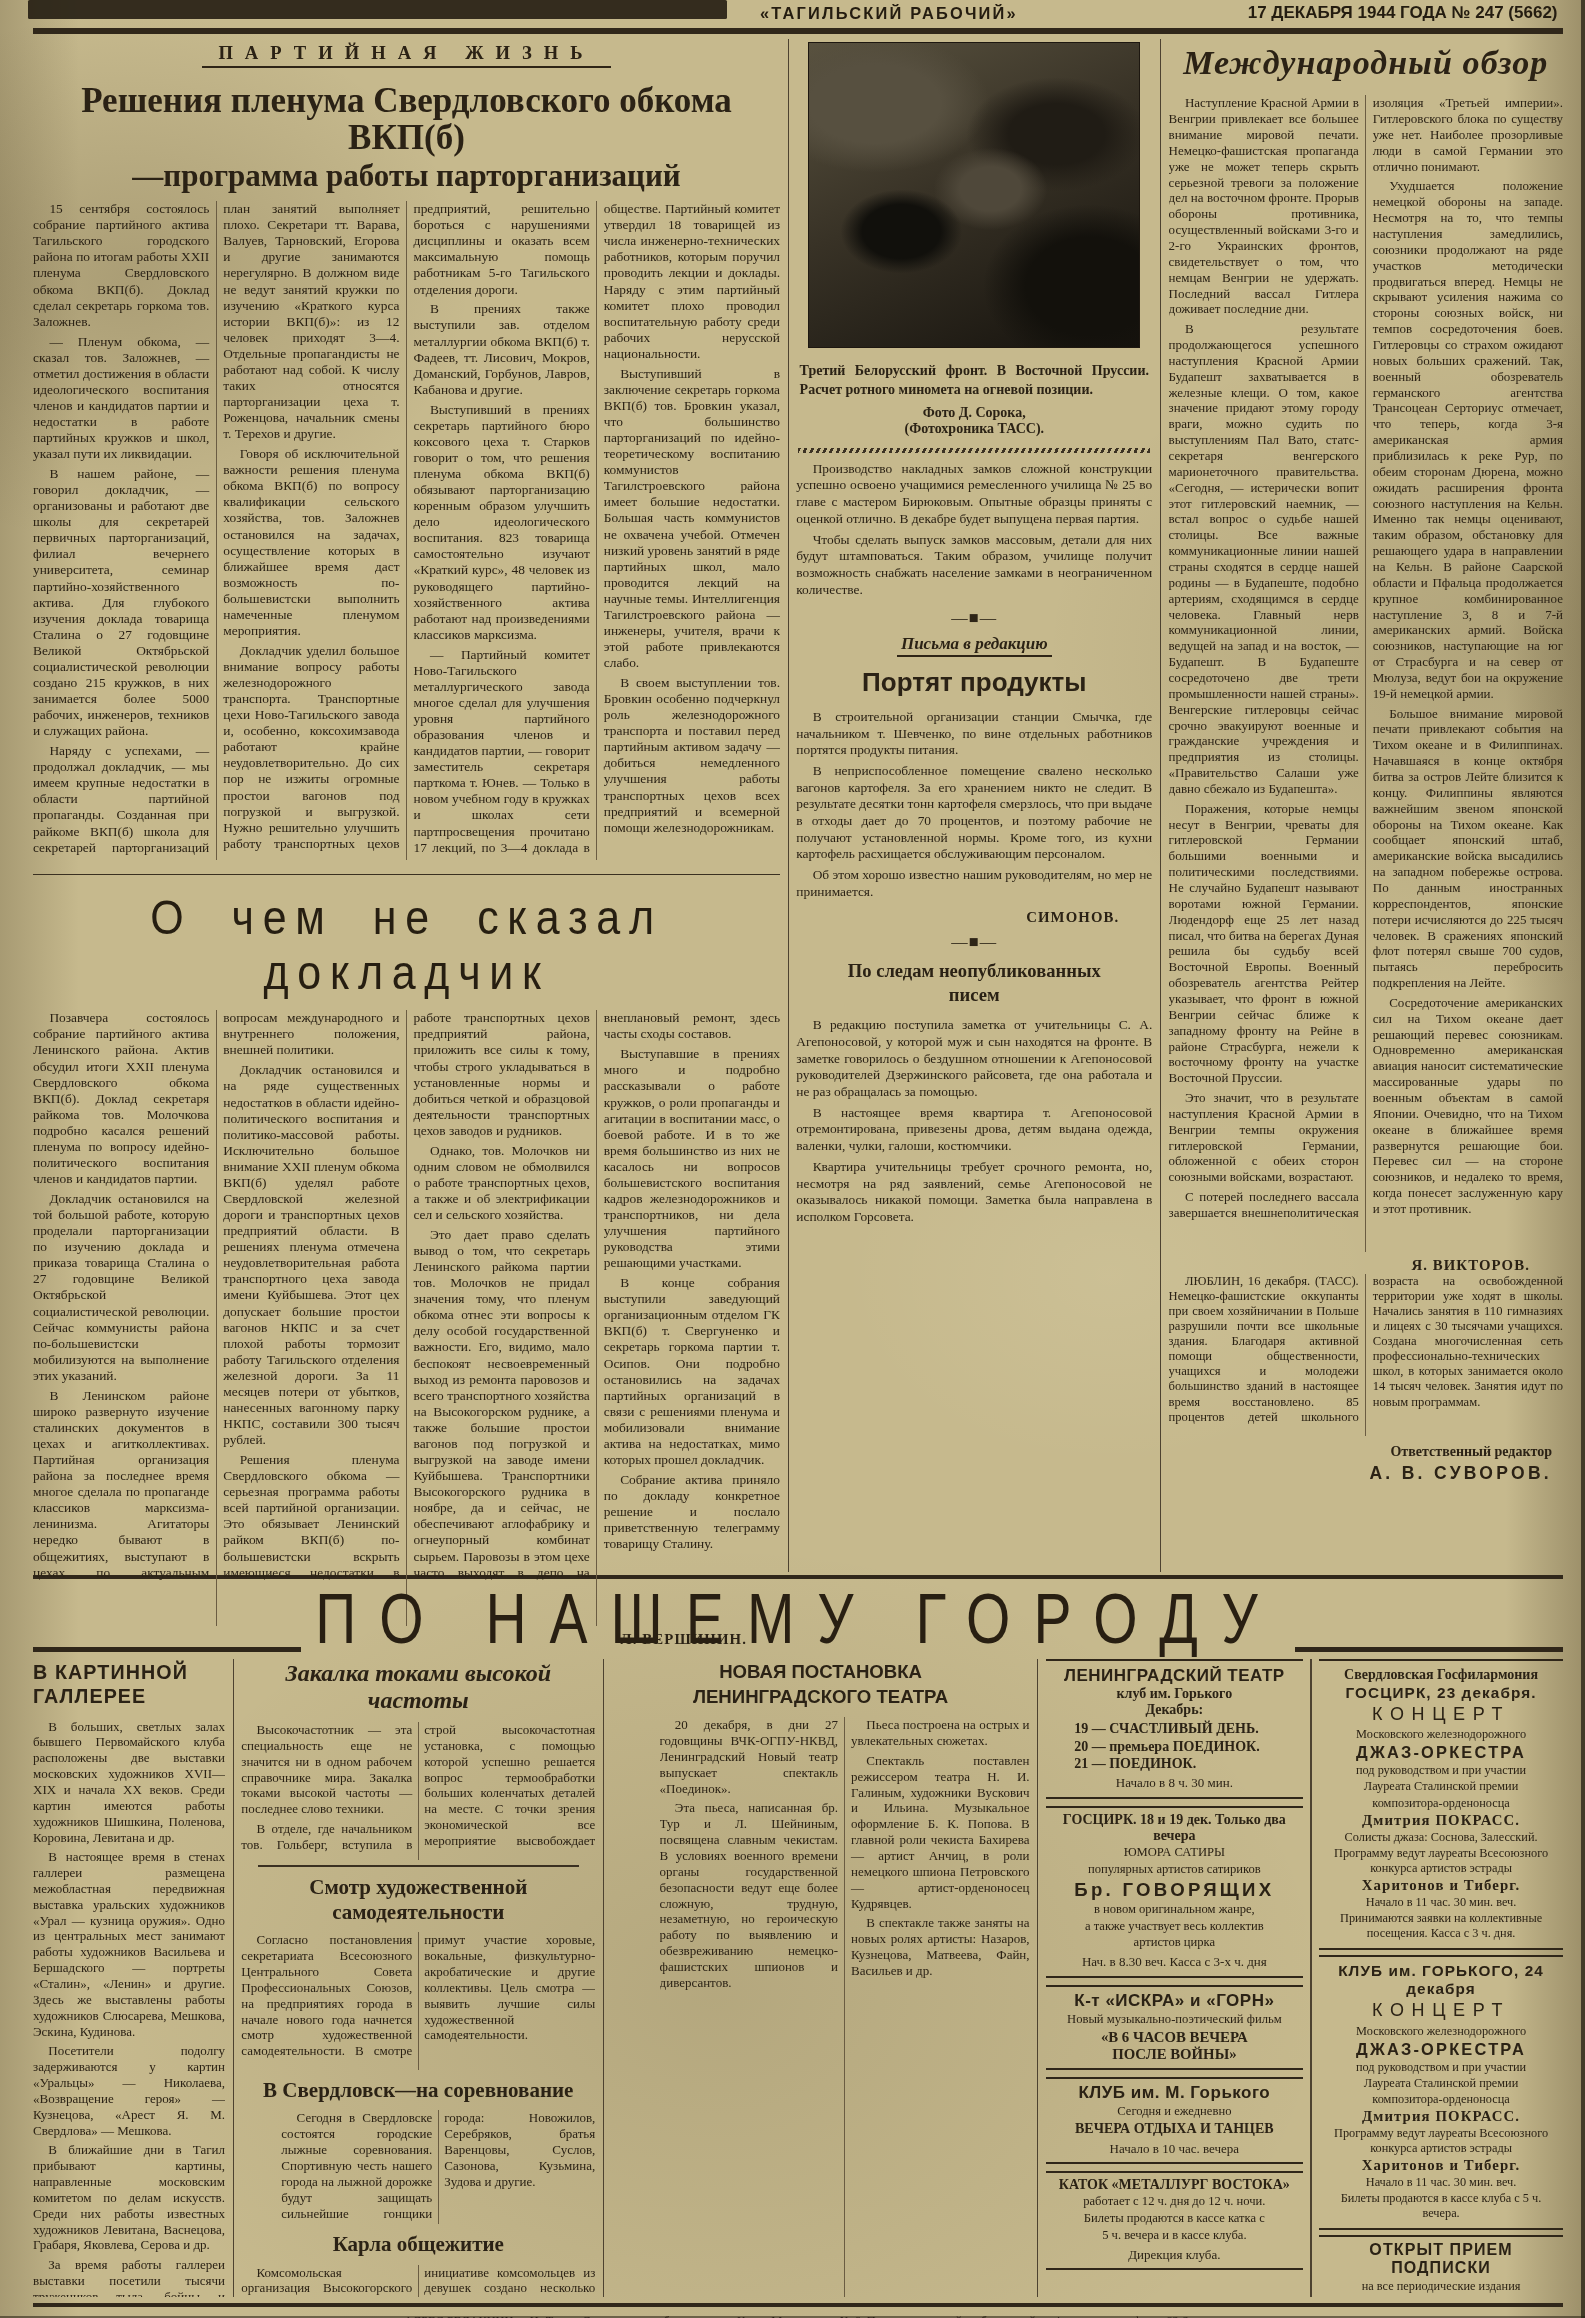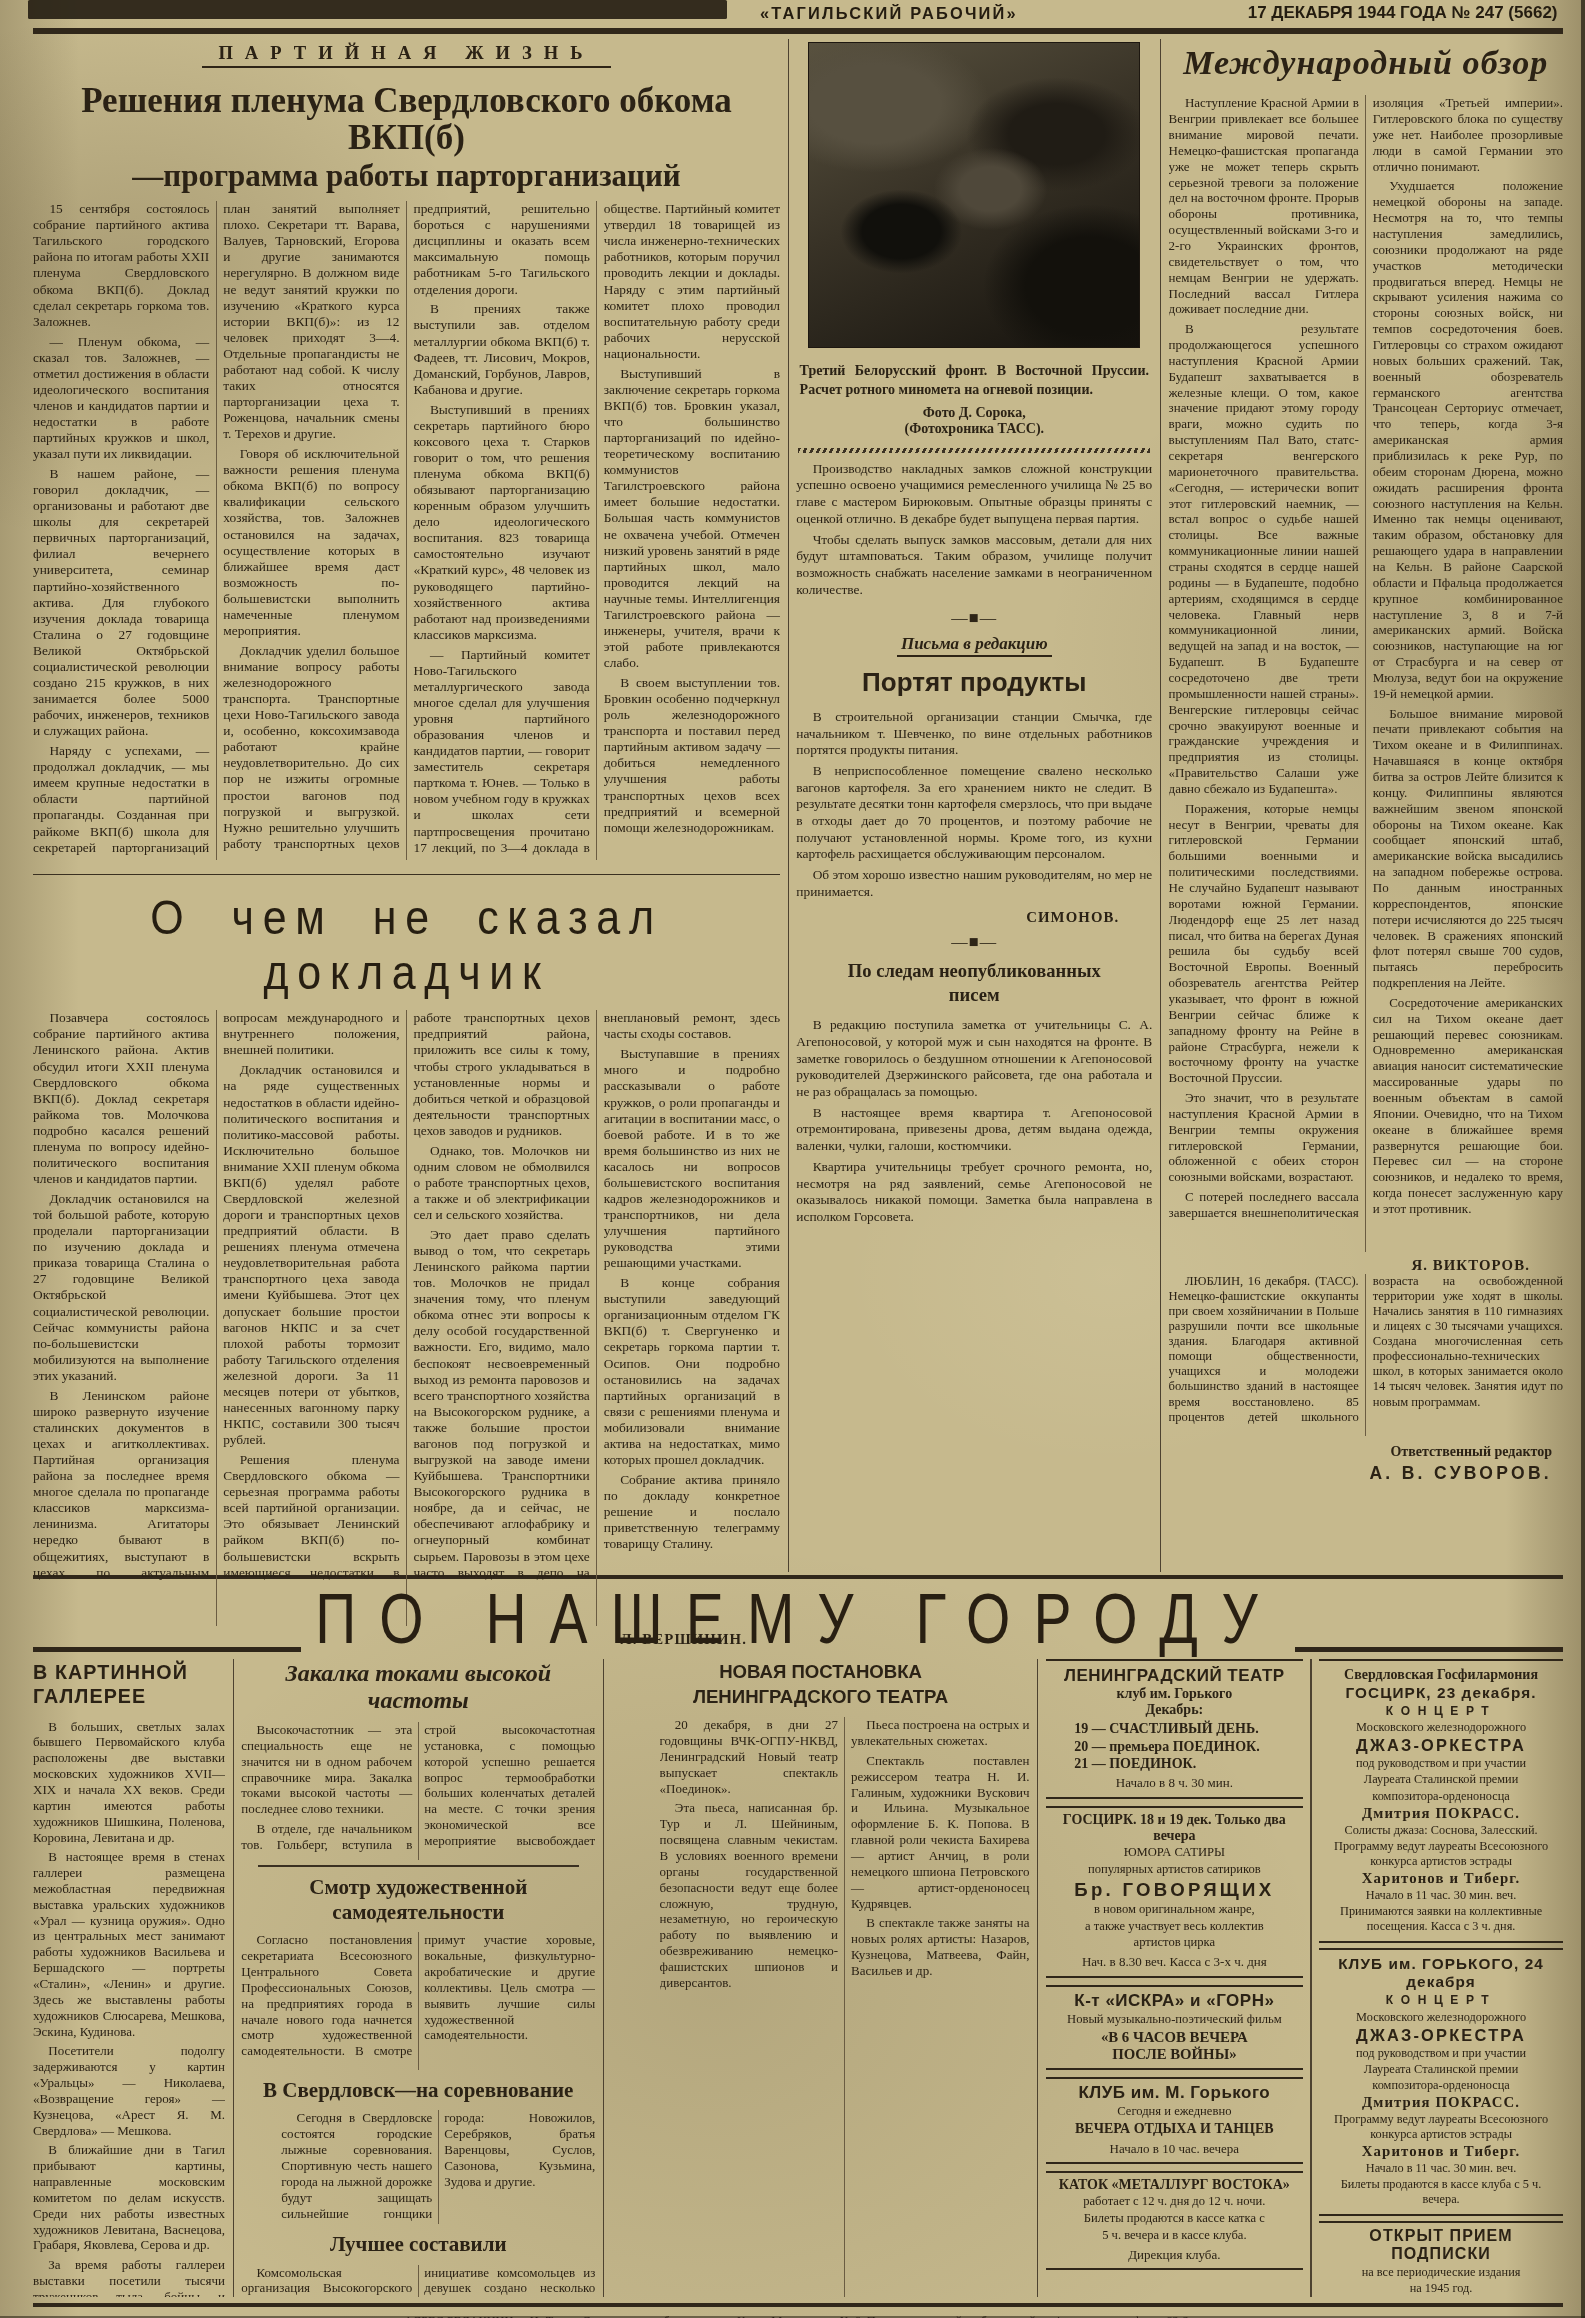--- a/index.html
+++ b/index.html
@@ -97,21 +97,21 @@
   .sched{margin-top:3.3px;}
   .sched p{font-weight:bold;font-size:14px;text-align:left;margin:1.6px 0 1.6px 25px;}
   .ad-note{font-size:13px;text-align:center;margin-top:3.3px;}
   .adlines p{font-size:12.6px;text-align:center;line-height:1.25;}
   .big-line{font-family:"Liberation Sans",sans-serif;font-weight:bold;font-size:18.6px !important;letter-spacing:3.3px;}
   .med-line{font-weight:bold;font-size:14.8px !important;}
   .phil-box .c{text-align:center;margin:1.1px 0;}
   .phil-box{border-top:2.7px solid #2f2619;border-bottom:2.7px solid #2f2619;padding:4.4px 2.2px 5.5px;margin-bottom:5px;font-size:12.3px;}
   .phil-venue{font-weight:bold;font-size:14px;}
   .phil-place{font-family:"Liberation Sans",sans-serif;font-weight:bold;font-size:15.3px;letter-spacing:1.1px;}
-  .phil-concert{font-family:"Liberation Sans",sans-serif;font-weight:bold;font-size:12px;letter-spacing:7.6px;margin:2.2px 0 !important;}
+  .phil-concert{font-family:"Liberation Sans",sans-serif;font-weight:normal;font-size:18px;letter-spacing:7.6px;margin:2.2px 0 !important;}
   .phil-org2{font-family:"Liberation Sans",sans-serif;font-weight:bold;font-size:16.4px;letter-spacing:2.2px;}
   .phil-name{font-weight:bold;font-size:14.8px;letter-spacing:1.1px;}
   .sub-box .t1{font-family:"Liberation Sans",sans-serif;font-weight:bold;font-size:16px;letter-spacing:1.1px;text-align:center;}
   .sub-box p{font-size:12.3px;text-align:center;line-height:1.25;margin:1.1px 0;text-indent:0;}
   
   .imprint{border-top:4.9px solid #30271a;margin-top:5.5px;padding:5.5px 11px 0;}
   .imprint p{margin:1.6px 0;text-align:center;font-size:12.3px;line-height:1.3;text-indent:0;}
   .edge-right{position:absolute;top:0;right:0;width:4.4px;height:100%;background:#241d12;opacity:.75;}
   .edge-bottom{position:absolute;left:0;bottom:0;width:100%;height:3.3px;background:#241d12;opacity:.55;}
 </style>
@@ -281,21 +281,21 @@
           <div class="mid-rule"></div>
           <h3 class="mid-title">Смотр художественной самодеятельности</h3>
           <div class="mid-body h-смотр">
               <p>Согласно постановления секретариата Всесоюзного Центрального Совета Профессиональных Союзов, на предприятиях города в начале нового года начнется смотр художественной самодеятельности. В смотре примут участие хоровые, вокальные, физкультурно-акробатические и другие коллективы. Цель смотра — выявить лучшие силы художественной самодеятельности.</p>
             </div>
           <h3 class="mid-title">В Свердловск—на соревнование</h3>
           <div class="mid-body h-сверд">
               <p>Сегодня в Свердловске состоятся городские лыжные соревнования. Спортивную честь нашего города на лыжной дорожке будут защищать сильнейшие гонщики города: Новожилов, Серебряков, братья Варенцовы, Суслов, Сазонова, Кузьмина, Зудова и другие.</p>
               <p>В соревнованиях на первенство города Свердловска примут участие также и ведущие лыжники нашего города.</p>
             </div>
-          <h3 class="mid-title">Лучшее составили</h3>
+          <h3 class="mid-title">Карла общежитие</h3>
           <div class="mid-body h-общеж">
               <p>Комсомольская организация Высокогорского рудника за последнее время провела большую работу по обследованию жилищ горняков. Сейчас по инициативе комсомольцев из девушек создано несколько специальных интернатов. Одним из лучших на руднике считается общежитие молодежи транспортного цеха.</p>
             </div>
         </div>
 
         <div class="vrule"></div>
 
         <div class="bcol col-play">
           <h3 class="play-title">
             <span>НОВАЯ ПОСТАНОВКА</span><br>

